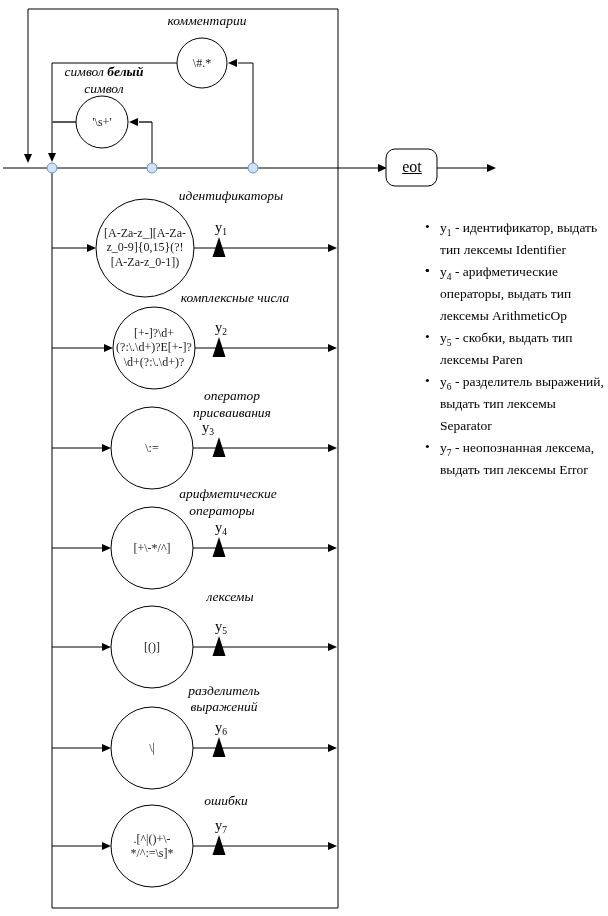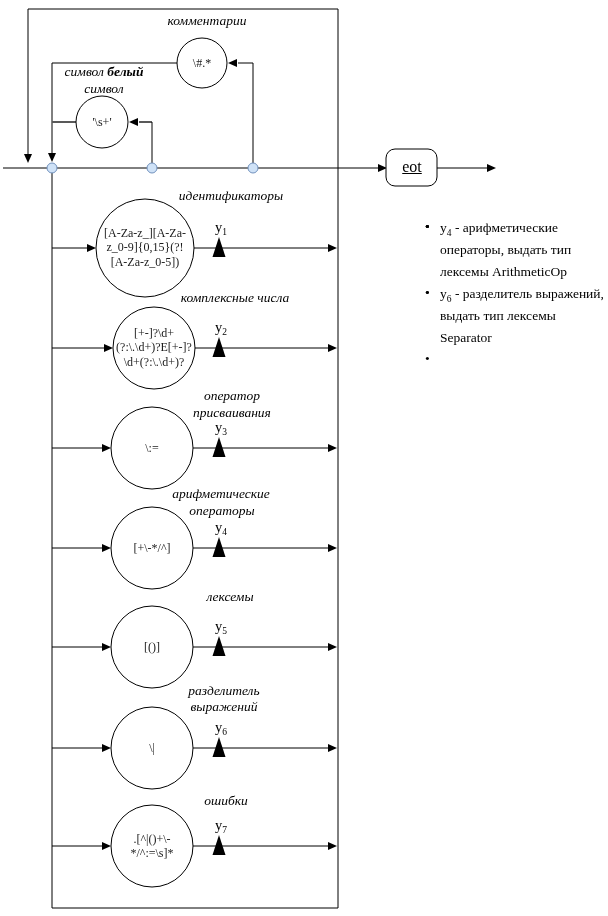--- a/index.html
+++ b/index.html
@@ -132,40 +132,40 @@
   <div class="rx" style="left:102px;top:122px">
       <span class="rxl">'\s+'</span>
     </div>
 
   <div class="eot-label" style="left:412px;top:167px"><span>eot</span></div>
 
   <div class="lbl" style="left:231px;top:196px">идентификаторы</div>
   <div class="rx" style="left:145px;top:248px">
     <span class="rxl">[A-Za-z_][A-Za-</span>
     <span class="rxl">z_0-9]{0,15}(?!</span>
-    <span class="rxl">[A-Za-z_0-5])</span>
+    <span class="rxl">[A-Za-z_0-1])</span>
   </div>
   <div class="ylab" style="left:221px;top:227px"><span>y</span><sub>1</sub></div>
 
   <div class="lbl" style="left:235px;top:298px">комплексные числа</div>
   <div class="rx" style="left:154px;top:348px">
     <span class="rxl">[+-]?\d+</span>
     <span class="rxl">(?:\.\d+)?E[+-]?</span>
     <span class="rxl">\d+(?:\.\d+)?</span>
   </div>
   <div class="ylab" style="left:221px;top:327px"><span>y</span><sub>2</sub></div>
 
   <div class="lbl" style="left:232px;top:396px">оператор</div>
   <div class="lbl" style="left:232px;top:413px">присваивания</div>
   <div class="rx" style="left:152px;top:448px">
       <span class="rxl">\:=</span>
     </div>
-  <div class="ylab" style="left:221px;top:427px"><span>y</span><sub>3</sub></div>
-
-  <div class="lbl" style="left:221px;top:494px">арифметические</div>
+  <div class="ylab" style="left:208px;top:427px"><span>y</span><sub>3</sub></div>
+
+  <div class="lbl" style="left:228px;top:494px">арифметические</div>
   <div class="lbl" style="left:222px;top:511px">операторы</div>
   <div class="rx" style="left:152px;top:548px">
       <span class="rxl">[+\-*/^]</span>
     </div>
   <div class="ylab" style="left:221px;top:527px"><span>y</span><sub>4</sub></div>
 
   <div class="lbl" style="left:230px;top:597px">лексемы</div>
   <div class="rx" style="left:152px;top:647px">
       <span class="rxl">[()]</span>
     </div>
@@ -179,22 +179,22 @@
   <div class="ylab" style="left:221px;top:727px"><span>y</span><sub>6</sub></div>
 
   <div class="lbl" style="left:226px;top:801px">ошибки</div>
   <div class="rx" style="left:152px;top:846px">
     <span class="rxl">.[^|()+\-</span>
     <span class="rxl">*/^:=\s]*</span>
   </div>
   <div class="ylab" style="left:221px;top:825px"><span>y</span><sub>7</sub></div>
 
   <div class="legend">
-    <div class="legend-item"><span class="bullet">•</span></div>
+    <div class="legend-item"><span class="bullet">•</span><span><span>y</span><sub>1</sub><span> - идентификатор, выдать тип лексемы Identifier</span></span></div>
     <div class="legend-item"><span class="bullet">•</span></div>
     <div class="legend-item"><span class="bullet">•</span></div>
     <div class="legend-item"><span class="bullet">•</span><span><span>y</span><sub>4</sub><span> - арифметические операторы, выдать тип лексемы ArithmeticOp</span></span></div>
-    <div class="legend-item"><span class="bullet">•</span></div>
+    <div class="legend-item"><span class="bullet">•</span><span><span>y</span><sub>5</sub><span> - скобки, выдать тип лексемы Paren</span></span></div>
     <div class="legend-item"><span class="bullet">•</span><span><span>y</span><sub>6</sub><span> - разделитель выражений, выдать тип лексемы Separator</span></span></div>
-    <div class="legend-item"><span class="bullet">•</span></div>
+    <div class="legend-item"><span class="bullet">•</span><span><span>y</span><sub>7</sub><span> - неопознанная лексема, выдать тип лексемы Error</span></span></div>
   </div>
 
 </div>
 
 </body></html>

